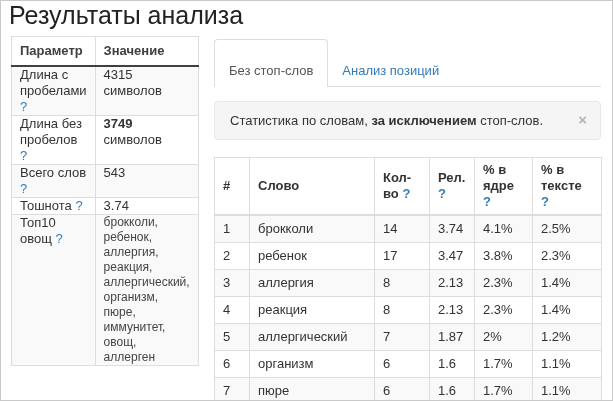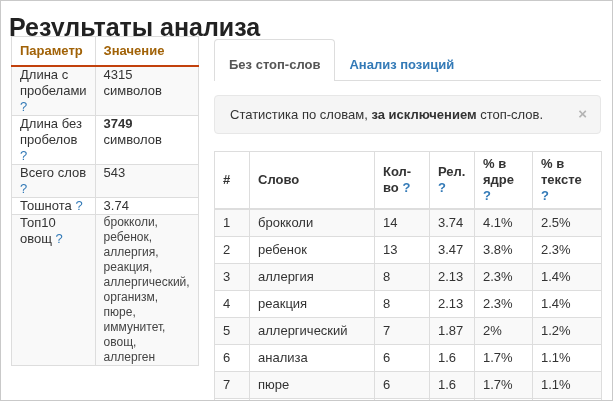--- a/index.html
+++ b/index.html
@@ -12,24 +12,24 @@
     width: 613px;
     height: 401px;
     border: 1px solid #c9c9c9;
     background: #fff;
     overflow: hidden;
     font-size: 13px;
     color: #333;
   }
   .page-title {
     position: absolute;
-    top: 12px;
+    top: 0px;
     left: 8px;
     font-size: 25px;
-    font-weight: 700;
+    font-weight: 400;
     color: #222;
     white-space: nowrap;
   }
   a.help {
     color: #337ab7;
     text-decoration: none;
     cursor: pointer;
   }
   table { border-collapse: collapse; background: #fff; }
   th, td { border: 1px solid #ddd; text-align: left; vertical-align: top; }
@@ -37,23 +37,23 @@
   
   .params-table {
     position: absolute;
     left: 10px;
     top: 35px;
     width: 185px;
   }
   .params-table th {
     padding: 6px 8px;
     font-weight: bold;
-    border-bottom: 2px solid #c2410c;
+    border-bottom: 2px solid #404040;
     line-height: 16px;
-    color: #a16207;
+    color: #404040;
   }
   .params-table td {
     padding: 0 8px;
     line-height: 16px;
   }
   .params-table tbody tr:nth-child(odd) td { background: #f9f9f9; }
   .params-table td.top10 {
     font-size: 12px;
     line-height: 15px;
     color: #444;
@@ -65,26 +65,25 @@
     left: 213px;
     top: 38px;
     width: 387px;
   }
   .tabbar {
     display: flex;
     align-items: flex-end;
     border-bottom: 1px solid #ddd;
   }
   .tab {
-    padding: 16px 14px 7px;
+    padding: 22px 14px 7px;
     line-height: 17px;
     color: #337ab7;
     cursor: pointer;
     white-space: nowrap;
-    font-weight: bold;
   }
   .tab.active {
     background: #fff;
     border: 1px solid #ddd;
     border-bottom: none;
     border-radius: 4px 4px 0 0;
     color: #555;
     margin-bottom: -1px;
     padding-bottom: 8px;
   }
@@ -205,21 +204,21 @@
           <td>1</td>
           <td>брокколи</td>
           <td>14</td>
           <td>3.74</td>
           <td>4.1%</td>
           <td>2.5%</td>
         </tr>
         <tr>
           <td>2</td>
           <td>ребенок</td>
-          <td>13</td>
+          <td>17</td>
           <td>3.47</td>
           <td>3.8%</td>
           <td>2.3%</td>
         </tr>
         <tr>
           <td>3</td>
           <td>аллергия</td>
           <td>8</td>
           <td>2.13</td>
           <td>2.3%</td>
@@ -236,21 +235,21 @@
         <tr>
           <td>5</td>
           <td>аллергический</td>
           <td>7</td>
           <td>1.87</td>
           <td>2%</td>
           <td>1.2%</td>
         </tr>
         <tr>
           <td>6</td>
-          <td>анализа</td>
+          <td>организм</td>
           <td>6</td>
           <td>1.6</td>
           <td>1.7%</td>
           <td>1.1%</td>
         </tr>
         <tr>
           <td>7</td>
           <td>пюре</td>
           <td>6</td>
           <td>1.6</td>

